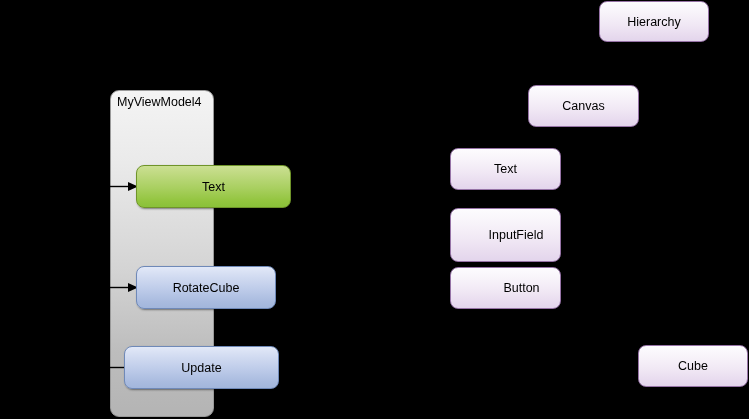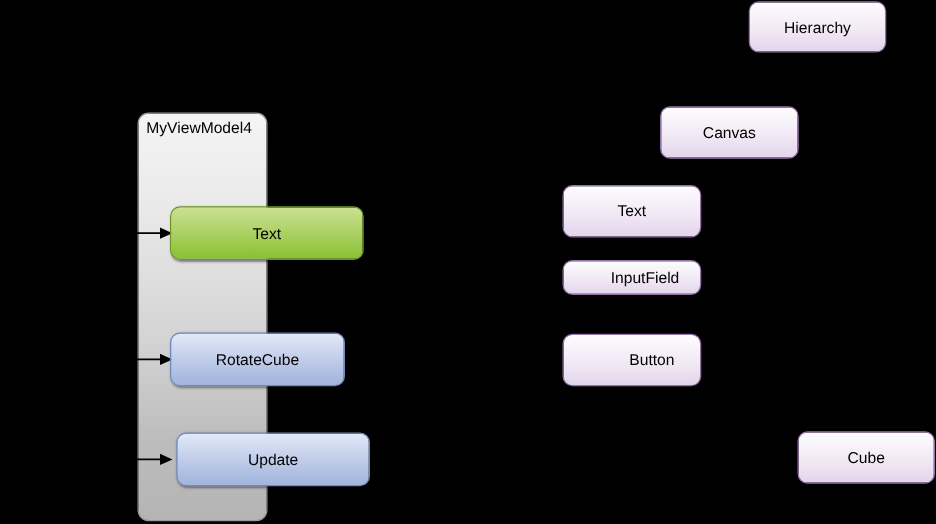--- a/index.html
+++ b/index.html
@@ -107,36 +107,36 @@
       </div>
     </div>
 
   <div id="members-layer">
       <div class="node green" style="left: 136px; top: 165px; width: 155px; height: 43px;">
         <span>Text</span>
       </div>
       <div class="node blue" style="left: 136px; top: 266px; width: 140px; height: 43px;">
         <span>RotateCube</span>
       </div>
-      <div class="node blue" style="left: 141px; top: 346px; width: 155px; height: 43px;">
+      <div class="node blue" style="left: 124px; top: 346px; width: 155px; height: 43px;">
         <span>Update</span>
       </div>
     </div>
 
   <div id="scene-layer">
       <div class="node purple" style="left: 599px; top: 1px; width: 110px; height: 41px;">
         <span>Hierarchy</span>
       </div>
       <div class="node purple" style="left: 528px; top: 85px; width: 111px; height: 42px;">
         <span>Canvas</span>
       </div>
       <div class="node purple" style="left: 450px; top: 148px; width: 111px; height: 42px;">
         <span>Text</span>
       </div>
-      <div class="node purple" style="left: 450px; top: 208px; width: 111px; height: 28px; padding-left: 21px;">
+      <div class="node purple" style="left: 450px; top: 208px; width: 111px; height: 54px; padding-left: 21px;">
         <span>InputField</span>
       </div>
       <div class="node purple" style="left: 450px; top: 267px; width: 111px; height: 42px; padding-left: 32px;">
         <span>Button</span>
       </div>
       <div class="node purple" style="left: 638px; top: 345px; width: 110px; height: 42px;">
         <span>Cube</span>
       </div>
     </div>
 

